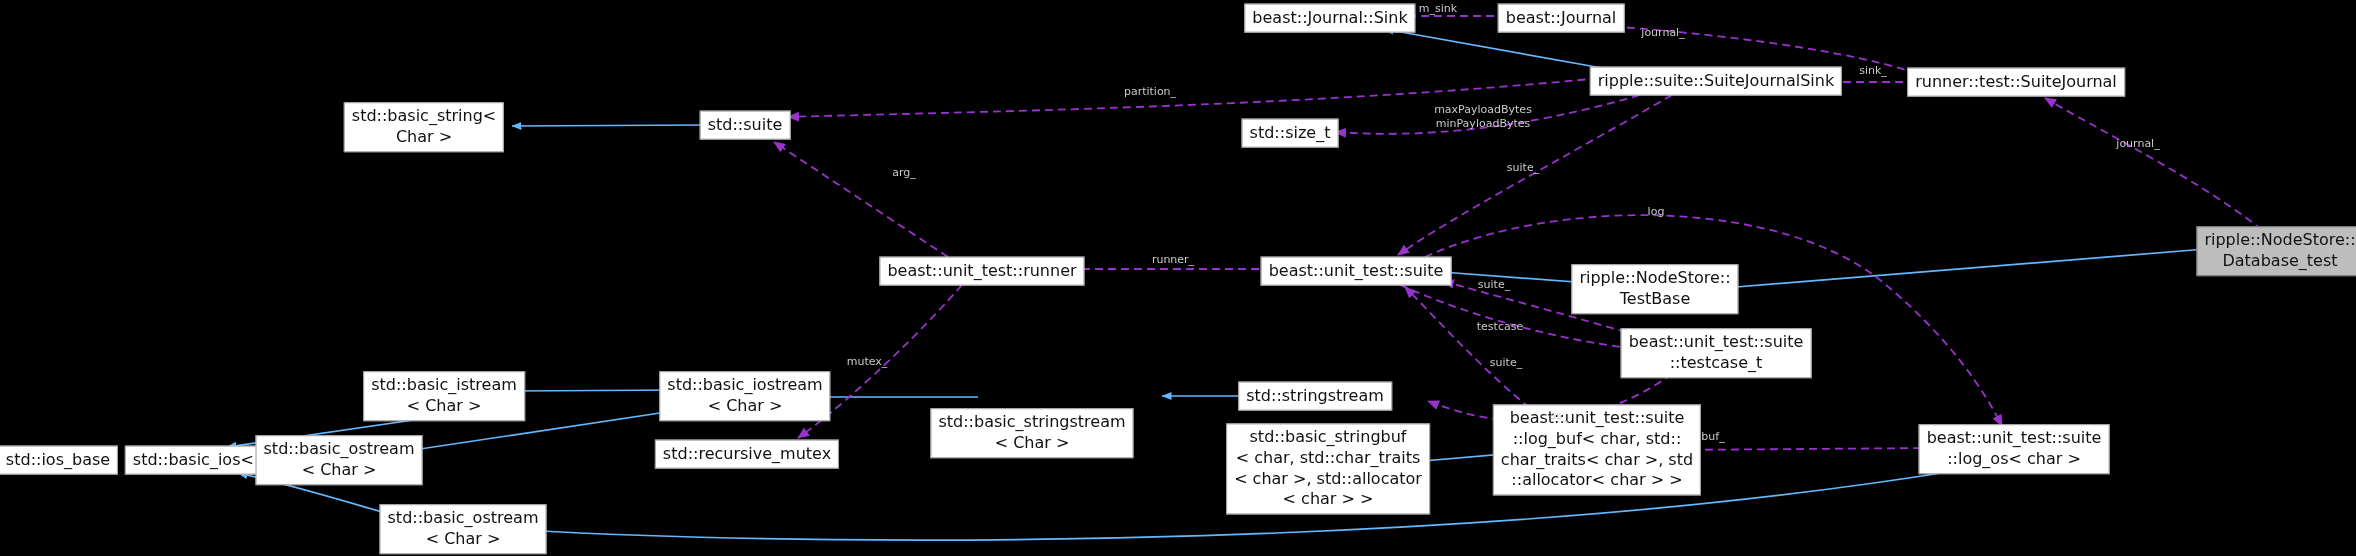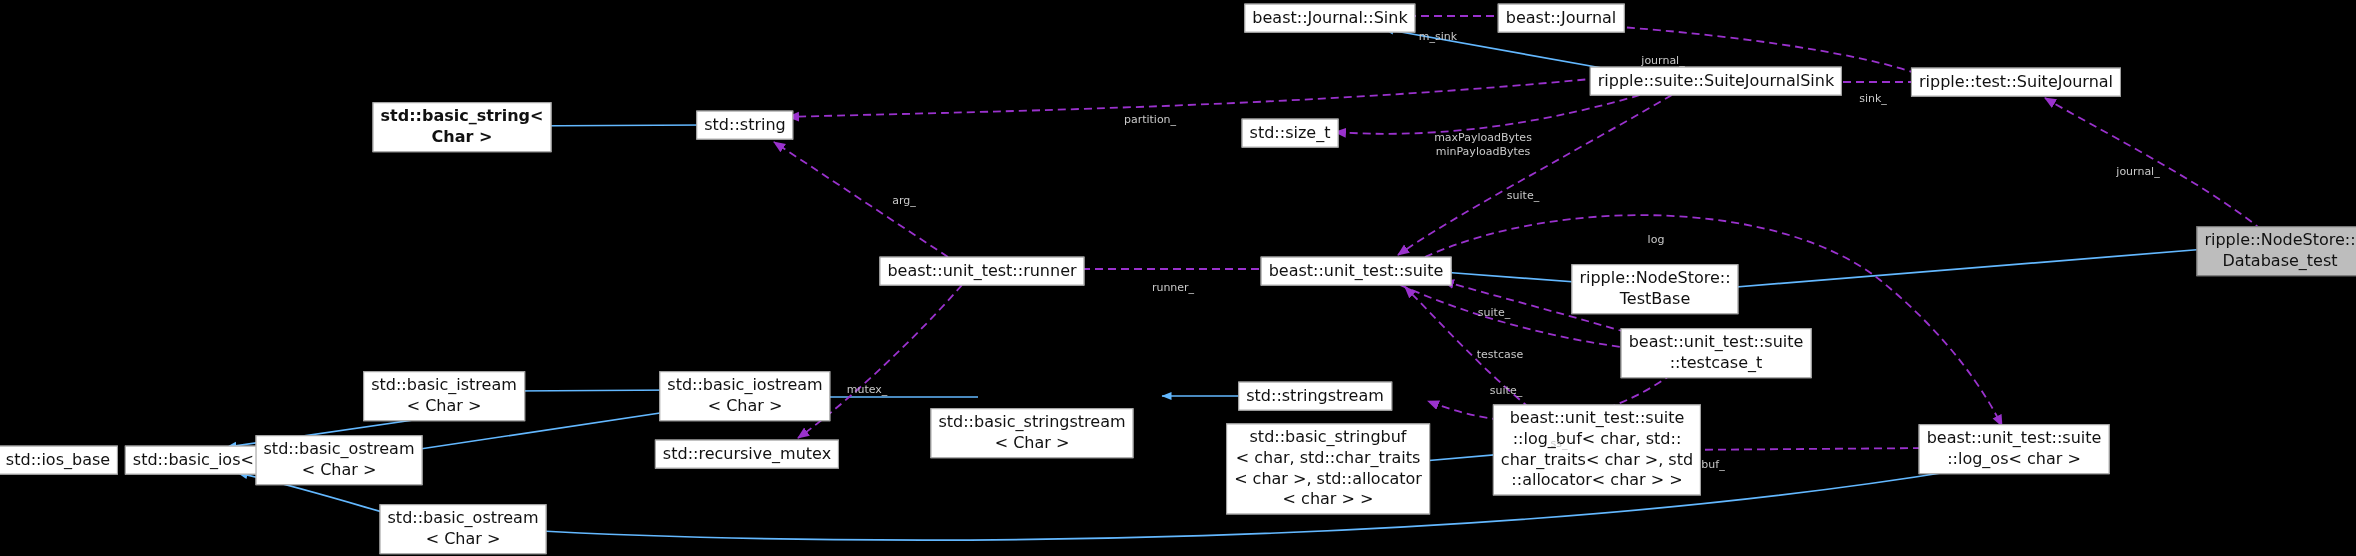--- a/index.html
+++ b/index.html
@@ -11,21 +11,21 @@
           font-family:"DejaVu Sans", sans-serif;}
   #edges{position:absolute;left:0;top:0;width:2356px;height:556px;}
   .edge-inheritance{stroke:var(--inherit);stroke-width:1.7;fill:none;}
   .edge-member{stroke:var(--member);stroke-width:1.8;stroke-dasharray:8 5;fill:none;}
   .node{position:absolute;transform:translate(-50%,-50%);background:var(--node-fill);
         border:1.5px solid var(--node-border);color:var(--node-text);
         font-size:16px;line-height:1.3;padding:3px 7px;text-align:center;
         white-space:pre-line;box-sizing:border-box;cursor:pointer;}
   .node.highlight{background:var(--hl-fill);border-color:var(--hl-border);}
   .edge-label{position:absolute;transform:translate(-50%,-50%);color:var(--label);
-        font-size:11px;line-height:1.25;white-space:pre-line;text-align:center;pointer-events:none;margin-top:28px;}
+        font-size:11px;line-height:1.25;white-space:pre-line;text-align:center;pointer-events:none;}
 </style>
 </head>
 <body>
 
 <div id="canvas">
   <svg id="edges" viewBox="0 0 2356 556" xmlns="http://www.w3.org/2000/svg">
     <defs>
       <marker id="arrow-blue" markerWidth="11" markerHeight="9" refX="9.5" refY="4" orient="auto" markerUnits="userSpaceOnUse">
         <path d="M0,0 L10,4 L0,8 Z" fill="#63b8ff"></path>
       </marker>
@@ -74,30 +74,30 @@
       <div class="node" style="left: 463px; top: 529px;">std::basic_ostream
 &lt; Char &gt;</div>
       <div class="node" style="left: 444px; top: 396px;">std::basic_istream
 &lt; Char &gt;</div>
       <div class="node" style="left: 745px; top: 396px;">std::basic_iostream
 &lt; Char &gt;</div>
       <div class="node" style="left: 747px; top: 454px;">std::recursive_mutex</div>
       <div class="node" style="left: 1032px; top: 397px; margin-top: 36px;">std::basic_stringstream
 &lt; Char &gt;</div>
       <div class="node" style="left: 1315px; top: 396px;">std::stringstream</div>
-      <div class="node" style="left: 462px; top: 127px; font-weight: bold;">std::basic_string&lt;
+      <div class="node" style="left: 424px; top: 127px;">std::basic_string&lt;
 Char &gt;</div>
-      <div class="node" style="left: 745px; top: 125px;">std::string</div>
+      <div class="node" style="left: 745px; top: 125px;">std::suite</div>
       <div class="node" style="left: 1290px; top: 133px;">std::size_t</div>
       <div class="node" style="left: 982px; top: 271px;">beast::unit_test::runner</div>
       <div class="node" style="left: 1356px; top: 271px;">beast::unit_test::suite</div>
       <div class="node" style="left: 1330px; top: 18px;">beast::Journal::Sink</div>
       <div class="node" style="left: 1561px; top: 18px;">beast::Journal</div>
       <div class="node" style="left: 1716px; top: 81px;">ripple::suite::SuiteJournalSink</div>
-      <div class="node" style="left: 2016px; top: 82px;">ripple::test::SuiteJournal</div>
+      <div class="node" style="left: 2016px; top: 82px;">runner::test::SuiteJournal</div>
       <div class="node" style="left: 1655px; top: 289px;">ripple::NodeStore::
 TestBase</div>
       <div class="node highlight" style="left: 2280px; top: 251px;">ripple::NodeStore::
 Database_test</div>
       <div class="node" style="left: 1716px; top: 353px;">beast::unit_test::suite
 ::testcase_t</div>
       <div class="node" style="left: 1328px; top: 469px;">std::basic_stringbuf
 &lt; char, std::char_traits
 &lt; char &gt;, std::allocator
 &lt; char &gt; &gt;</div>

